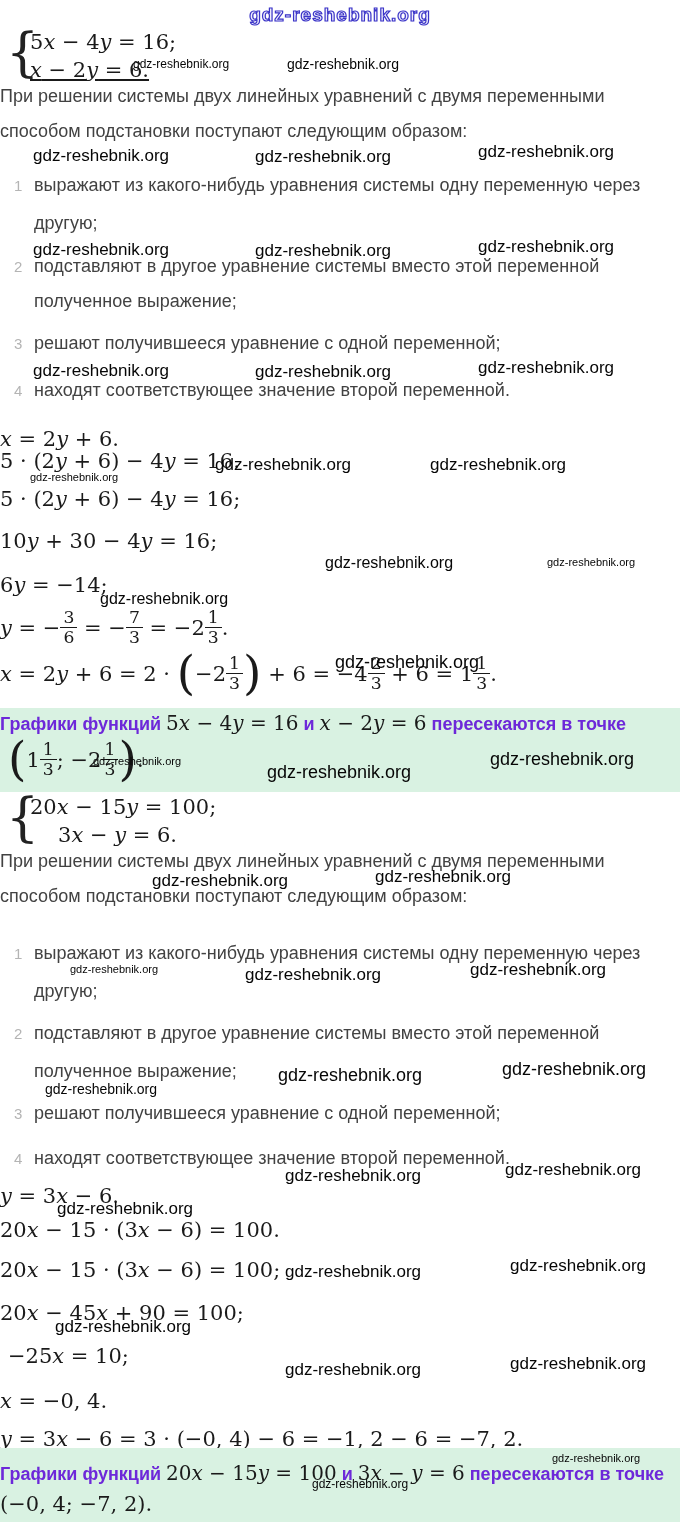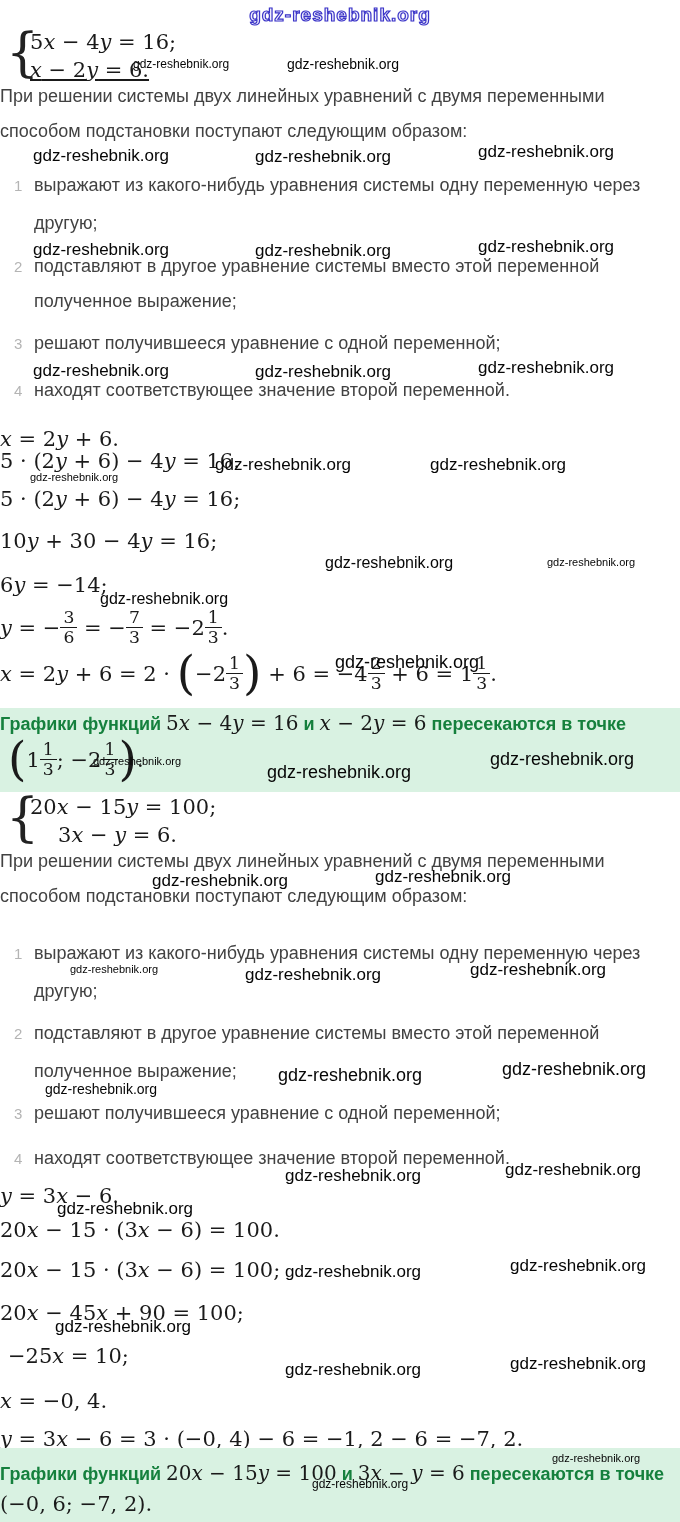--- a/index.html
+++ b/index.html
@@ -28,21 +28,21 @@
   .frac{display:inline-block;vertical-align:middle;text-align:center;line-height:1.12;font-size:0.82em;position:relative;top:-2px;}
   .fn{display:block;border-bottom:1.5px solid #1a1a1a;padding:0 3px;}
   .fd{display:block;padding:0 3px;}
   .bigp{font-size:2.25em;font-weight:400;vertical-align:middle;line-height:0;display:inline-block;position:relative;top:-3px;font-style:normal;}
   
   .brace{position:absolute;font-family:"DejaVu Serif",serif;font-weight:400;color:#222;line-height:1;}
   
   .wm{position:absolute;white-space:nowrap;color:#060606;font-family:"Liberation Sans",sans-serif;}
   
   .green{position:absolute;left:0;width:680px;background:#d9f2e2;}
-  .gtxt{font-family:"Liberation Sans",sans-serif;font-weight:700;color:#15803d;font-style:normal;font-size:18px;}
+  .gtxt{font-family:"Liberation Sans",sans-serif;font-weight:700;color:#6d28d9;font-style:normal;font-size:18px;}
 </style>
 </head>
 <body>
 
 <div class="brand">gdz-reshebnik.org</div>
 
 <div class="brace" style="left:6px;top:26px;font-size:52px;">{</div>
 <div class="abs math" style="left:30px;top:30px;">5<i>x</i> − 4<i>y</i> = 16;</div>
 <div class="abs math" style="left:30px;top:58px;text-decoration:underline;"><i>x</i> − 2<i>y</i> = 6.</div>
 
@@ -141,15 +141,15 @@
 <span class="wm" style="left:55px;top:1317px;font-size:17px;">gdz-reshebnik.org</span>
 <div class="abs math" style="left:0px;top:1344px;margin-left:8px;">−25<i>x</i> = 10;</div>
 <span class="wm" style="left:285px;top:1360px;font-size:17px;">gdz-reshebnik.org</span>
 <span class="wm" style="left:510px;top:1354px;font-size:17px;">gdz-reshebnik.org</span>
 <div class="abs math" style="left:0px;top:1389px;"><i>x</i> = −0, 4.</div>
 <div class="abs math" style="left:0px;top:1427px;"><i>y</i> = 3<i>x</i> − 6 = 3 · (−0, 4) − 6 = −1, 2 − 6 = −7, 2.</div>
 <span class="wm" style="left:55px;top:1446px;font-size:17px;">gdz-reshebnik.org</span>
 
 <div class="green" style="top:1448px;height:74px;"></div>
 <div class="abs math" style="left:0px;top:1461px;font-size:20px;"><span class="gtxt">Графики функций </span>20<i>x</i> − 15<i>y</i> = 100<span class="gtxt"> и </span>3<i>x</i> − <i>y</i> = 6<span class="gtxt"> пересекаются в точке</span></div>
-<div class="abs math" style="left:0px;top:1492px;">(−0, 6; −7, 2).</div>
+<div class="abs math" style="left:0px;top:1492px;">(−0, 4; −7, 2).</div>
 <span class="wm" style="left:552px;top:1452px;font-size:11px;">gdz-reshebnik.org</span>
 <span class="wm" style="left:312px;top:1477px;font-size:12px;">gdz-reshebnik.org</span>
 
 </body></html>

